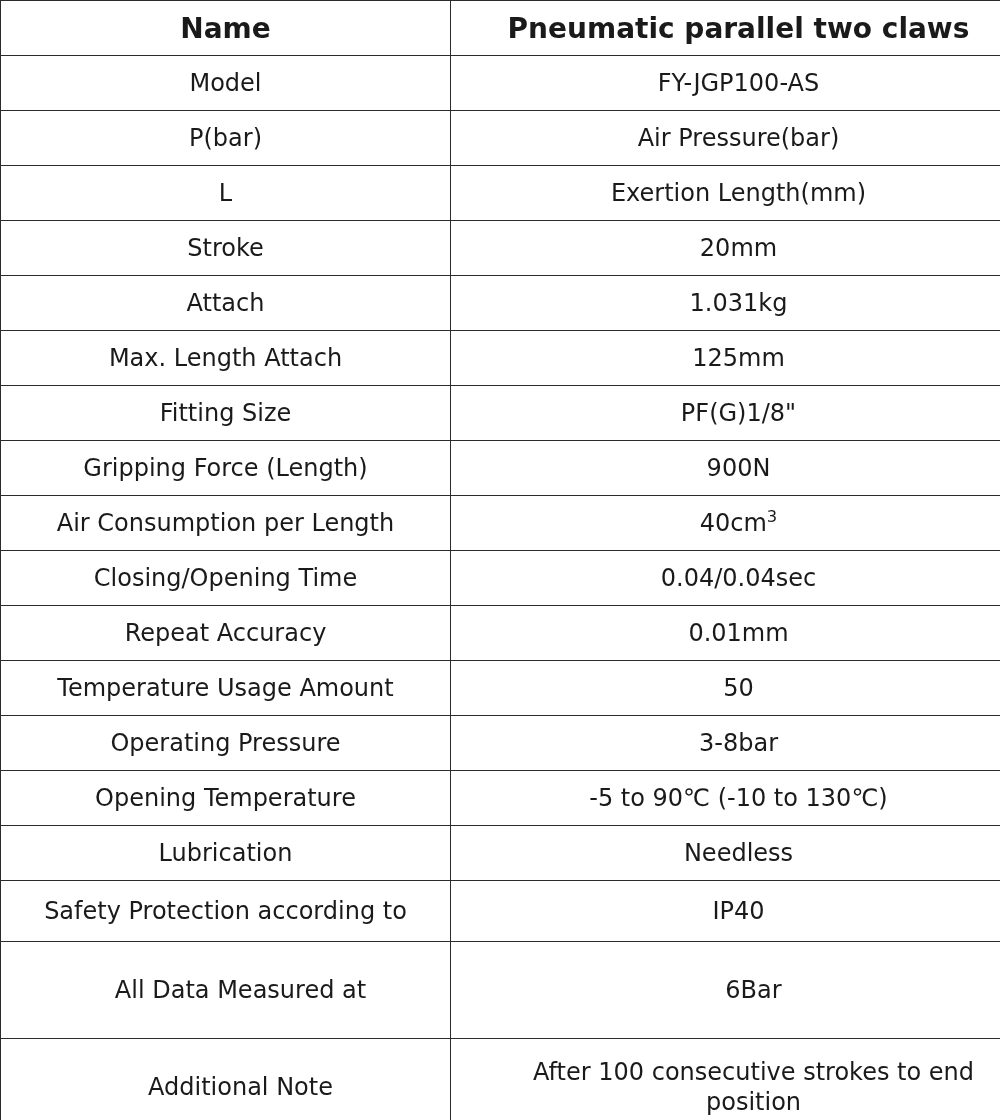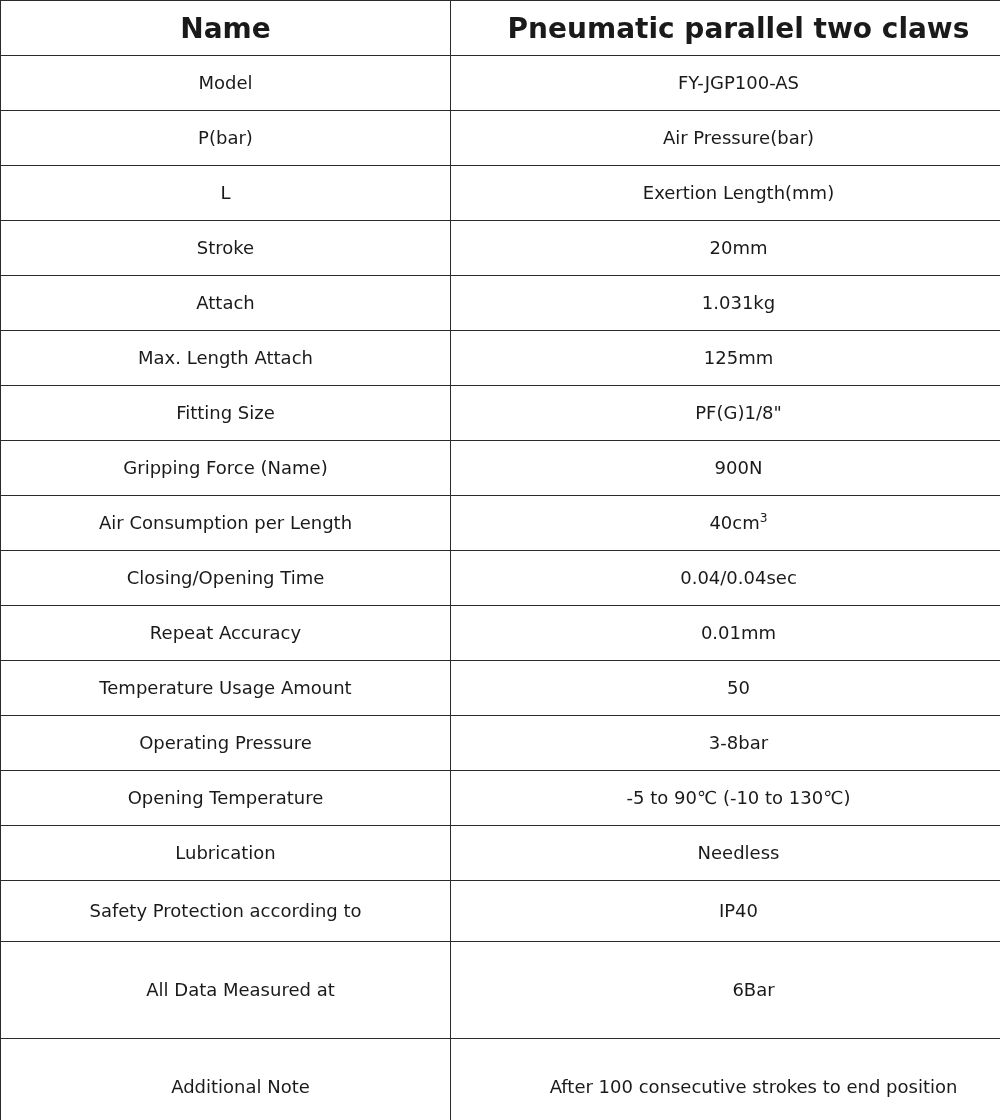--- a/index.html
+++ b/index.html
@@ -16,21 +16,21 @@
   }
   .spec-table {
     width: 1000px;
     border-collapse: collapse;
     table-layout: fixed;
   }
   .spec-table td {
     border: 1px solid #2b2b2b;
     text-align: center;
     vertical-align: middle;
-    font-size: 18px;
+    font-size: 24px;
     font-weight: 400;
     line-height: 1.25;
     padding: 0 6px;
   }
   .spec-table td.col-name {
     width: 437px;
   }
   .spec-table td.col-value {
     width: 563px;
   }
@@ -78,21 +78,21 @@
       </tr>
       <tr class="r-normal">
         <td class="col-name">Max. Length Attach</td>
         <td class="col-value">125mm</td>
       </tr>
       <tr class="r-normal">
         <td class="col-name">Fitting Size</td>
         <td class="col-value">PF(G)1/8"</td>
       </tr>
       <tr class="r-normal">
-        <td class="col-name">Gripping Force (Name)</td>
+        <td class="col-name">Gripping Force (Length)</td>
         <td class="col-value">900N</td>
       </tr>
       <tr class="r-normal">
         <td class="col-name">Air Consumption per Length</td>
         <td class="col-value">40cm<sup>3</sup></td>
       </tr>
       <tr class="r-normal">
         <td class="col-name">Closing/Opening Time</td>
         <td class="col-value">0.04/0.04sec</td>
       </tr>

